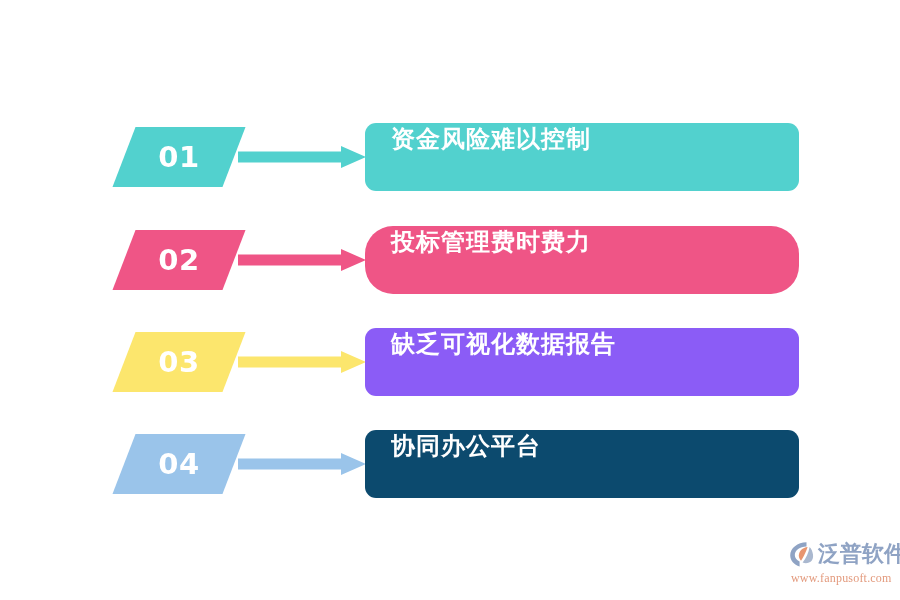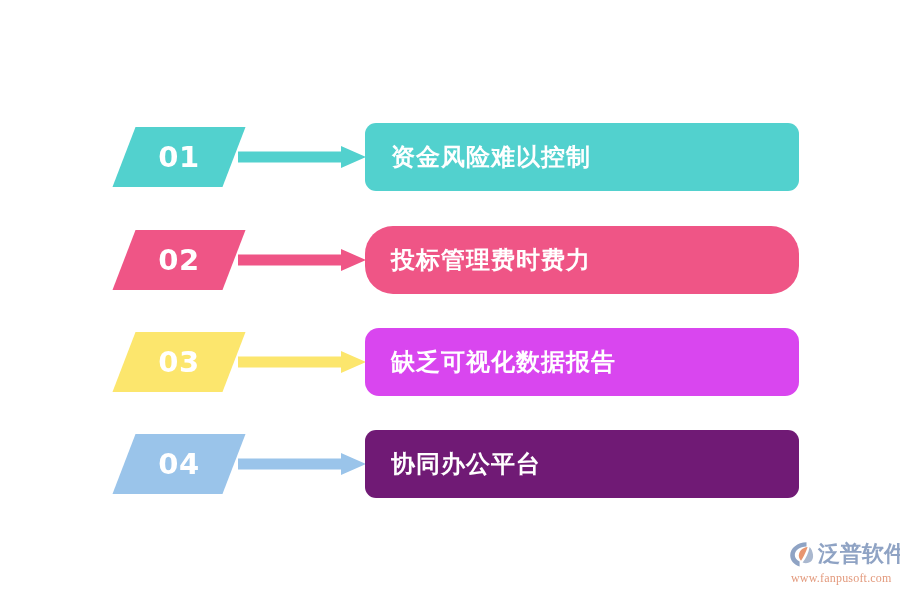--- a/index.html
+++ b/index.html
@@ -71,21 +71,20 @@
 
   
   .bar {
     position: absolute;
     left: 365px;
     top: 1px;
     width: 434px;
     height: 68px;
     border-radius: 11px;
     display: flex;
-    align-items: center;
   }
   .bar-label {
     color: #ffffff;
     font-size: 24px;
     font-weight: bold;
     letter-spacing: 1px;
     padding-left: 26px;
     font-family: "DejaVu Sans", "Liberation Sans", sans-serif;
     white-space: nowrap;
   }
@@ -162,34 +161,34 @@
       </div>
       <div class="row" style="top: 327px;">
         <div class="badge" style="background: rgb(252, 230, 109);">
           <div class="badge-num">03</div>
         </div>
         <div class="arrow">
           <svg width="128" height="22" viewBox="0 0 128 22">
             <path d="M0 5.5 H103 V0 L128 11 L103 22 V16.5 H0 Z" fill="#FCE66D"></path>
           </svg>
         </div>
-        <div class="bar" style="background: #d946ef; border-radius: 14px;">
+        <div class="bar" style="background: #8b5cf6;">
           <div class="bar-label">缺乏可视化数据报告</div>
         </div>
       </div>
       <div class="row" style="top: 429px;">
         <div class="badge" style="background: rgb(154, 196, 234);">
           <div class="badge-num">04</div>
         </div>
         <div class="arrow">
           <svg width="128" height="22" viewBox="0 0 128 22">
             <path d="M0 5.5 H103 V0 L128 11 L103 22 V16.5 H0 Z" fill="#9AC4EA"></path>
           </svg>
         </div>
-        <div class="bar" style="background: #701a75;">
+        <div class="bar" style="background: #0c4a6e;">
           <div class="bar-label">协同办公平台</div>
         </div>
       </div>
     </div>
 
   <div id="brand">
     <div class="brand-row">
       <span class="brand-mark">
         <svg width="30" height="30" viewBox="0 0 30 30">
           <path d="M20.5 3.2 C11.5 3.2 4.2 9.2 4.2 16.3 C4.2 21.6 8.0 26.0 13.6 27.4 L13.6 22.6 C10.6 21.3 8.8 18.9 8.8 16.1 C8.8 11.6 13.9 7.6 20.5 7.6 Z" fill="#8fa3c4"></path>

